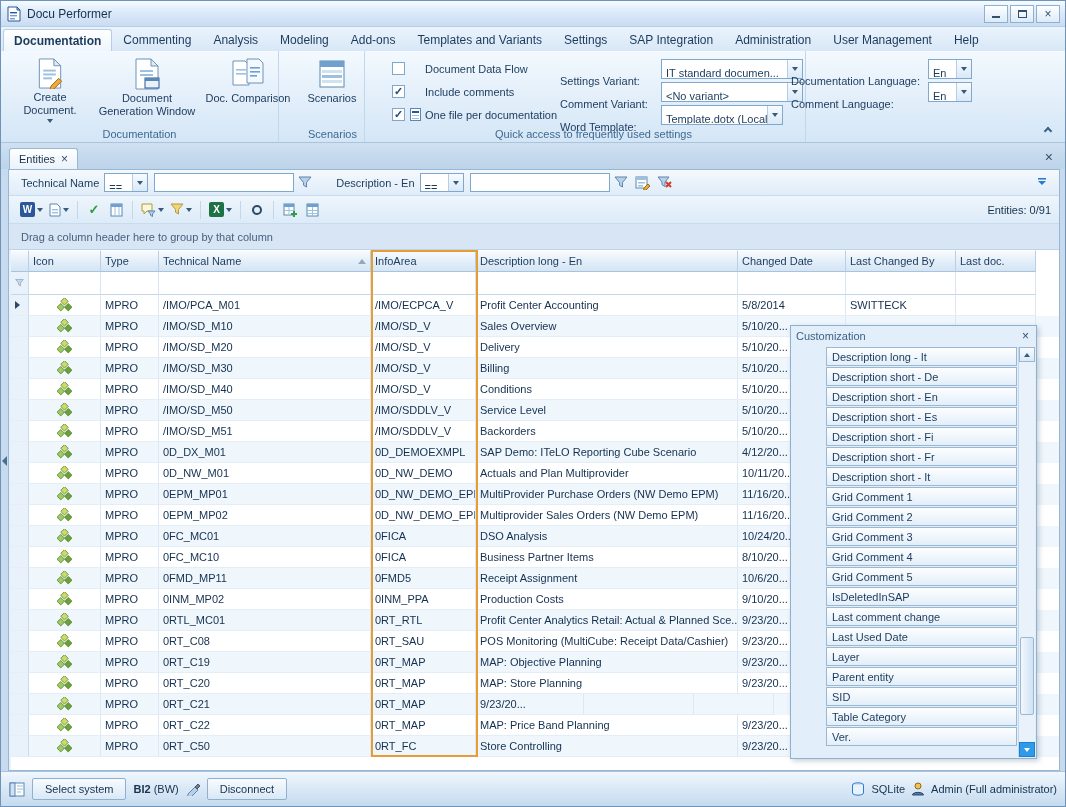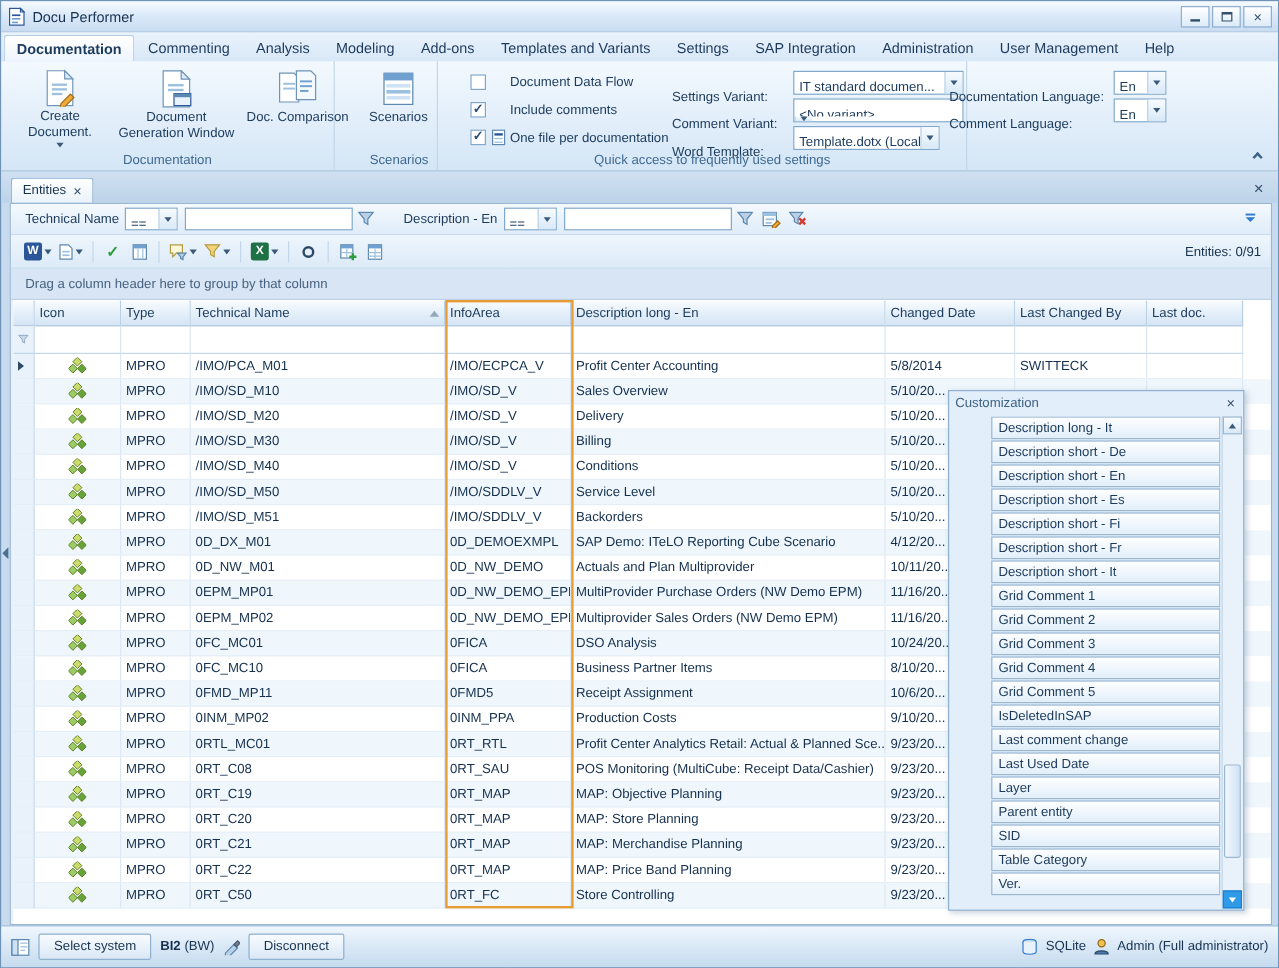--- a/index.html
+++ b/index.html
@@ -287,21 +287,21 @@
           <span class="field-label">Settings Variant:</span>
           <div class="combo" style="width:142px;">
             <span class="val">IT standard documen...</span>
             <span class="btn">
                 <span class="tri-down"></span>
               </span>
           </div>
         </div>
         <div class="field-row">
           <span class="field-label">Comment Variant:</span>
-          <div class="combo" style="width:142px;flex-direction:column;">
+          <div class="combo" style="width:142px;">
             <span class="val">&lt;No variant&gt;</span>
             <span class="btn">
                 <span class="tri-down"></span>
               </span>
           </div>
         </div>
         <div class="field-row">
           <span class="field-label">Word Template:</span>
           <div class="combo" style="width:122px;">
             <span class="val">Template.dotx (Local)</span>
@@ -934,21 +934,20 @@
                 <g stroke="#5a7d1e" stroke-width="0.8">
                   <rect x="5.2" y="0.8" width="5.6" height="5.6" fill="#cbdc6a" transform="rotate(45 8 3.6)"></rect>
                   <rect x="1.2" y="7" width="5.6" height="5.6" fill="#9ccc65" transform="rotate(45 4 9.8)"></rect>
                   <rect x="9.2" y="7" width="5.6" height="5.6" fill="#66a33a" transform="rotate(45 12 9.8)"></rect>
                 </g>
               </svg>
             </div>
             <div class="td c-type">MPRO</div>
             <div class="td c-tech">0RT_C21</div>
             <div class="td c-info">0RT_MAP</div>
-            <div class="td c-desc">MAP: Merchandise Planning</div>
             <div class="td c-date">9/23/20...</div>
             <div class="td c-by"></div>
             <div class="td c-doc"></div>
           </div>
 
           <div class="tr">
             <div class="td c-ind">
               <span class="tri-right" style="visibility: hidden;"></span>
             </div>
             <div class="td c-icon">

